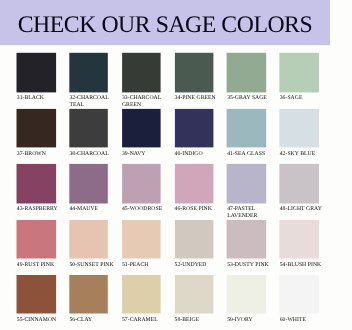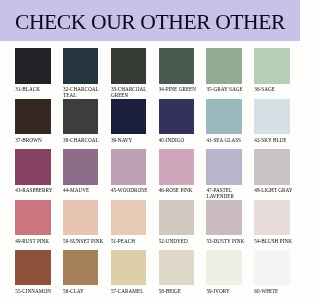--- a/index.html
+++ b/index.html
@@ -67,21 +67,21 @@
     word-spacing: 0.1px;
     white-space: normal;
     overflow: visible;
   }
 </style>
 </head>
 <body>
 
 <div id="page">
   <div id="header-band"></div>
-  <div id="header-title">CHECK OUR OTHER OTHER</div>
+  <div id="header-title">CHECK OUR SAGE COLORS</div>
   <div id="grid">
     <div class="swatch-cell" style="left:0.0px;top:0.0px">
       <div class="swatch-chip" style="background:#222228"></div>
       <div class="swatch-label">31-BLACK</div>
     </div>
     <div class="swatch-cell" style="left:47.8px;top:0.0px">
       <div class="swatch-chip" style="background:#24353e"></div>
       <div class="swatch-label">32-CHARCOAL TEAL</div>
     </div>
     <div class="swatch-cell" style="left:95.6px;top:0.0px">

